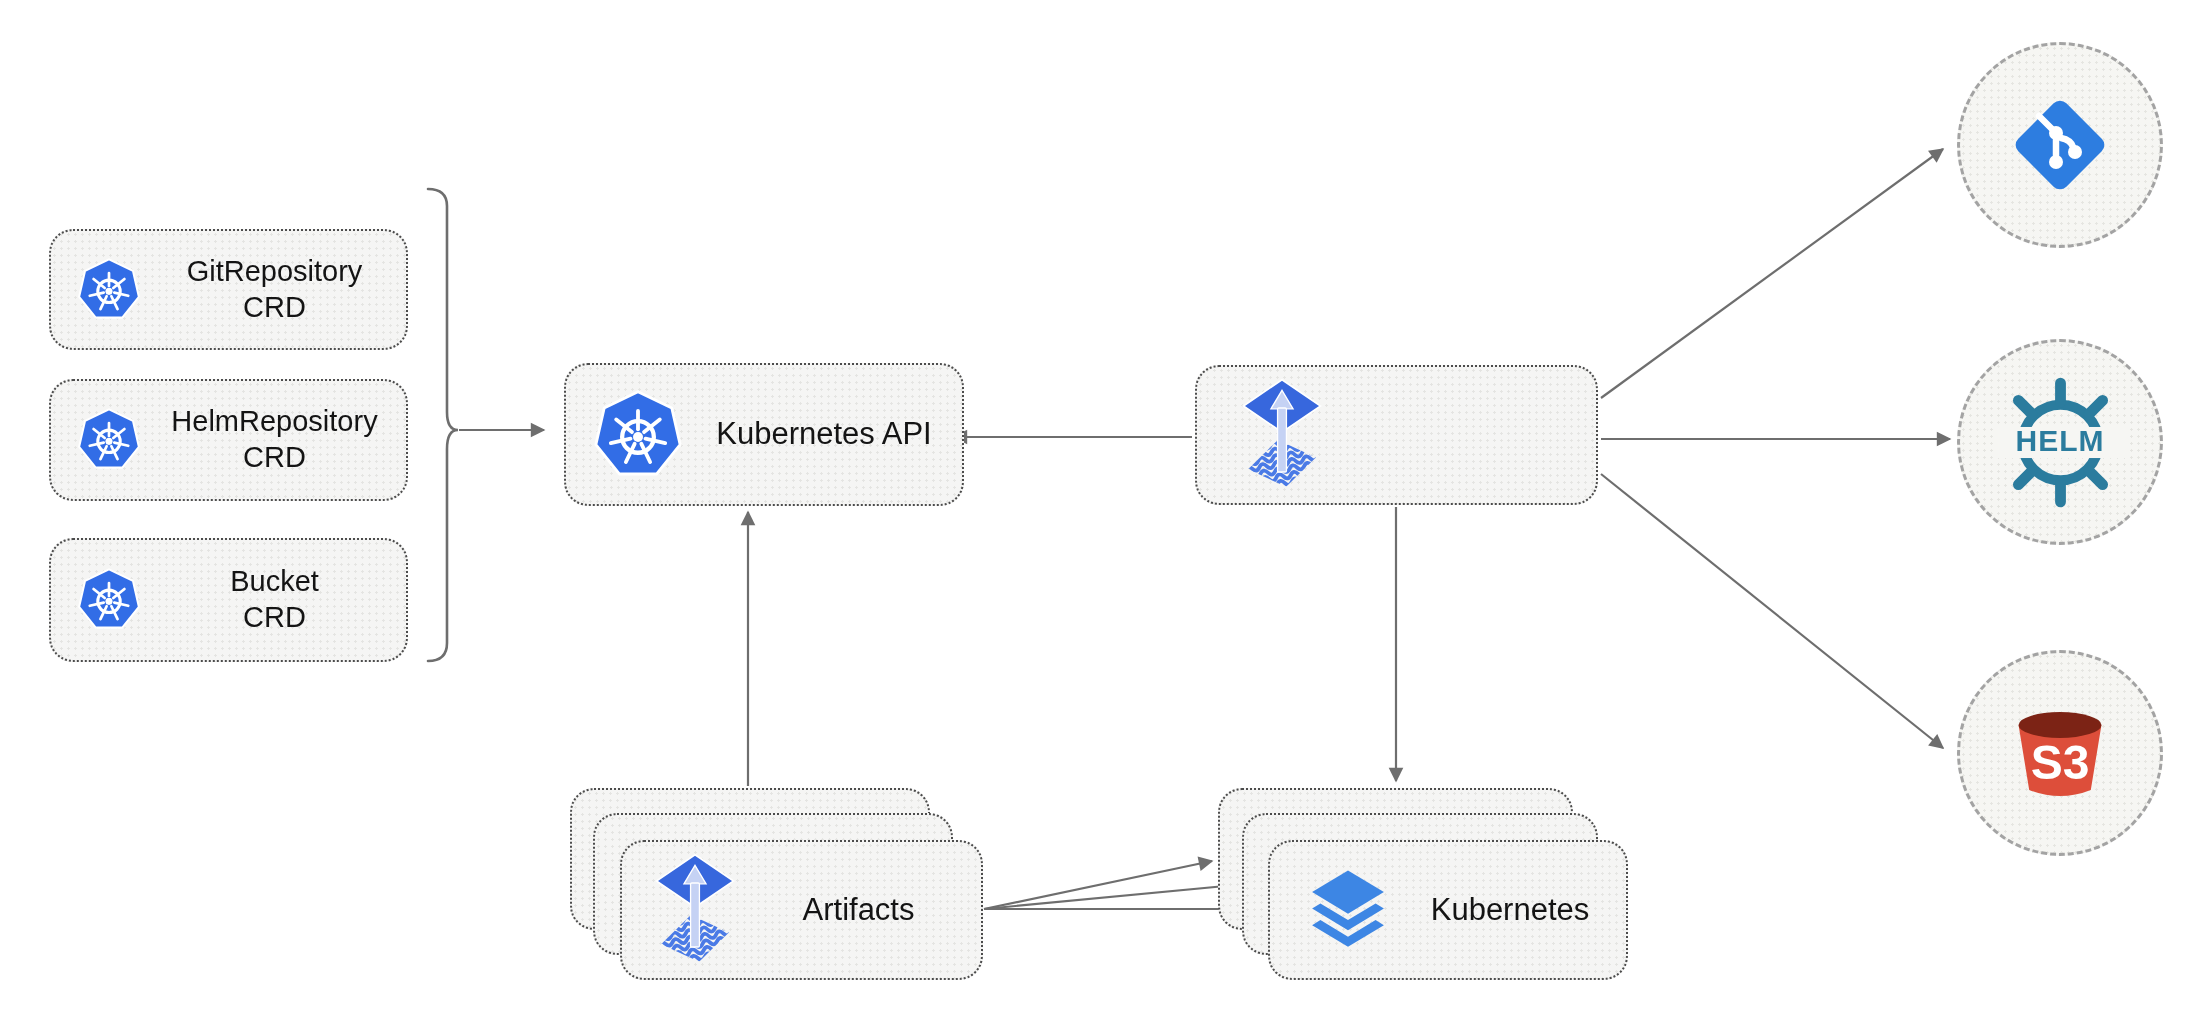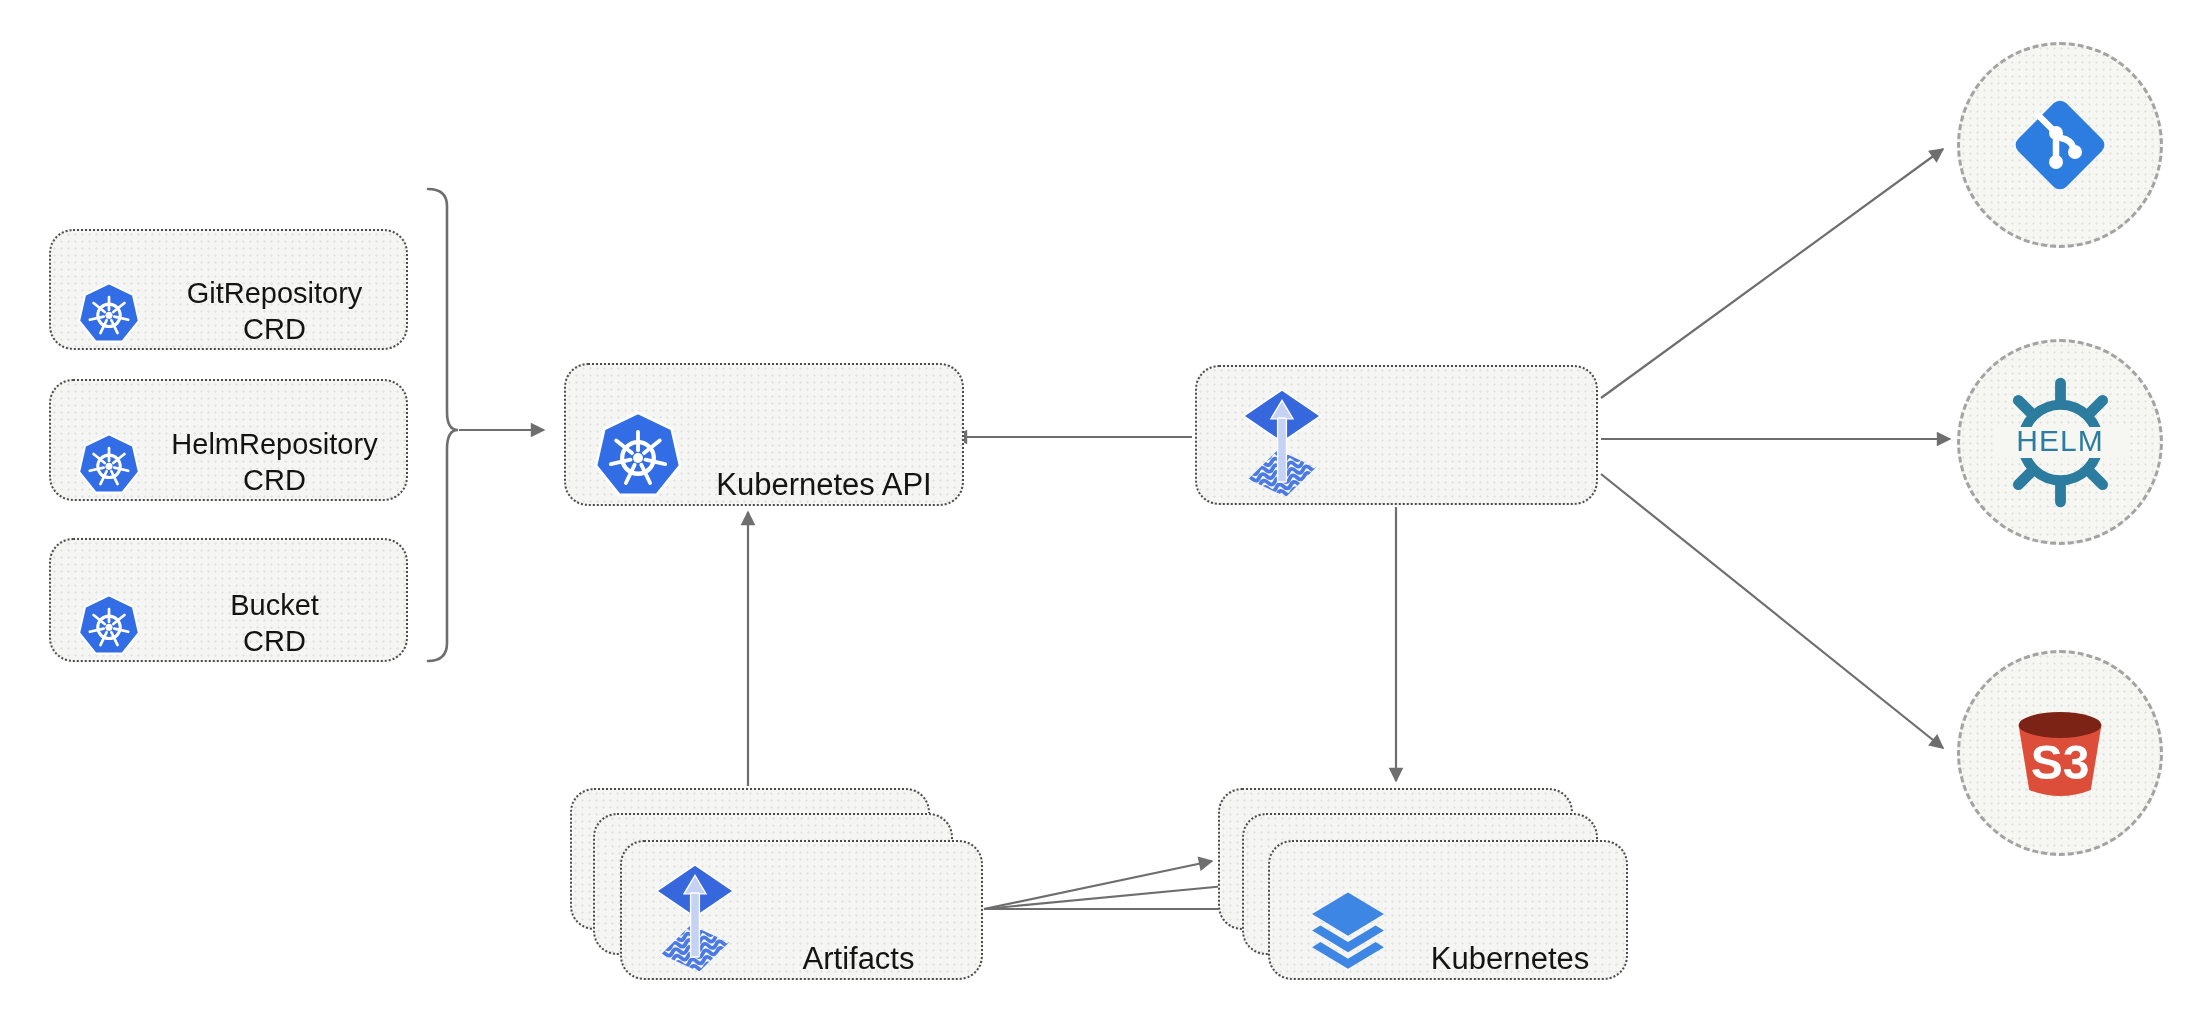--- a/index.html
+++ b/index.html
@@ -5,21 +5,21 @@
   html,body{margin:0;padding:0;background:#ffffff;}
   .canvas{
     position:relative;width:2196px;height:1030px;background:#ffffff;
     font-family:"Liberation Sans",sans-serif;overflow:hidden;
   }
   .edges{position:absolute;left:0;top:0;z-index:1;}
   .edge{stroke:#6e6e6e;stroke-width:2.2;fill:none;}
   .bracket{stroke:#6e6e6e;stroke-width:2.6;fill:none;stroke-linecap:round;}
   .node{
     position:absolute;z-index:2;box-sizing:border-box;
-    display:flex;align-items:flex-end;
+    display:flex;align-items:center;
     background-color:#f5f5f4;
     background-image:radial-gradient(rgba(110,110,100,0.12) 1px,transparent 1.3px);
     background-size:7px 7px;
     border:2.5px dotted #4c4c4c;border-radius:24px;
   }
   .stack-back{z-index:2;}
   .stack-mid{z-index:3;}
   .stack-front{z-index:4;}
   .label{
     flex:1;text-align:center;color:#141414;
@@ -32,21 +32,21 @@
     border:3px dashed #a3a3a3;
     background-color:#f6f6f3;
     background-image:radial-gradient(rgba(110,110,100,0.12) 1px,transparent 1.3px);
     background-size:7px 7px;
     display:flex;align-items:center;justify-content:center;
   }
   .icon{flex:0 0 auto;}
   .ml24{margin-left:24px;} .ml32{margin-left:32px;} .ml44{margin-left:44px;}
   .helm-text{
     position:absolute;left:0;right:0;top:50%;transform:translateY(-54%);
-    text-align:center;font-size:30px;font-weight:normal;letter-spacing:1px;color:#2b7c9e;
+    text-align:center;font-size:30px;font-weight:bold;letter-spacing:1px;color:#2b7c9e;
   }
   .s3-text{
     position:absolute;left:0;right:0;top:50%;transform:translateY(-32%);
     text-align:center;font-size:48px;font-weight:bold;color:#ffffff;
   }
   .overlay-wrap{position:relative;width:100%;height:100%;display:flex;align-items:center;justify-content:center;}
 </style>
 </head>
 <body>
 

